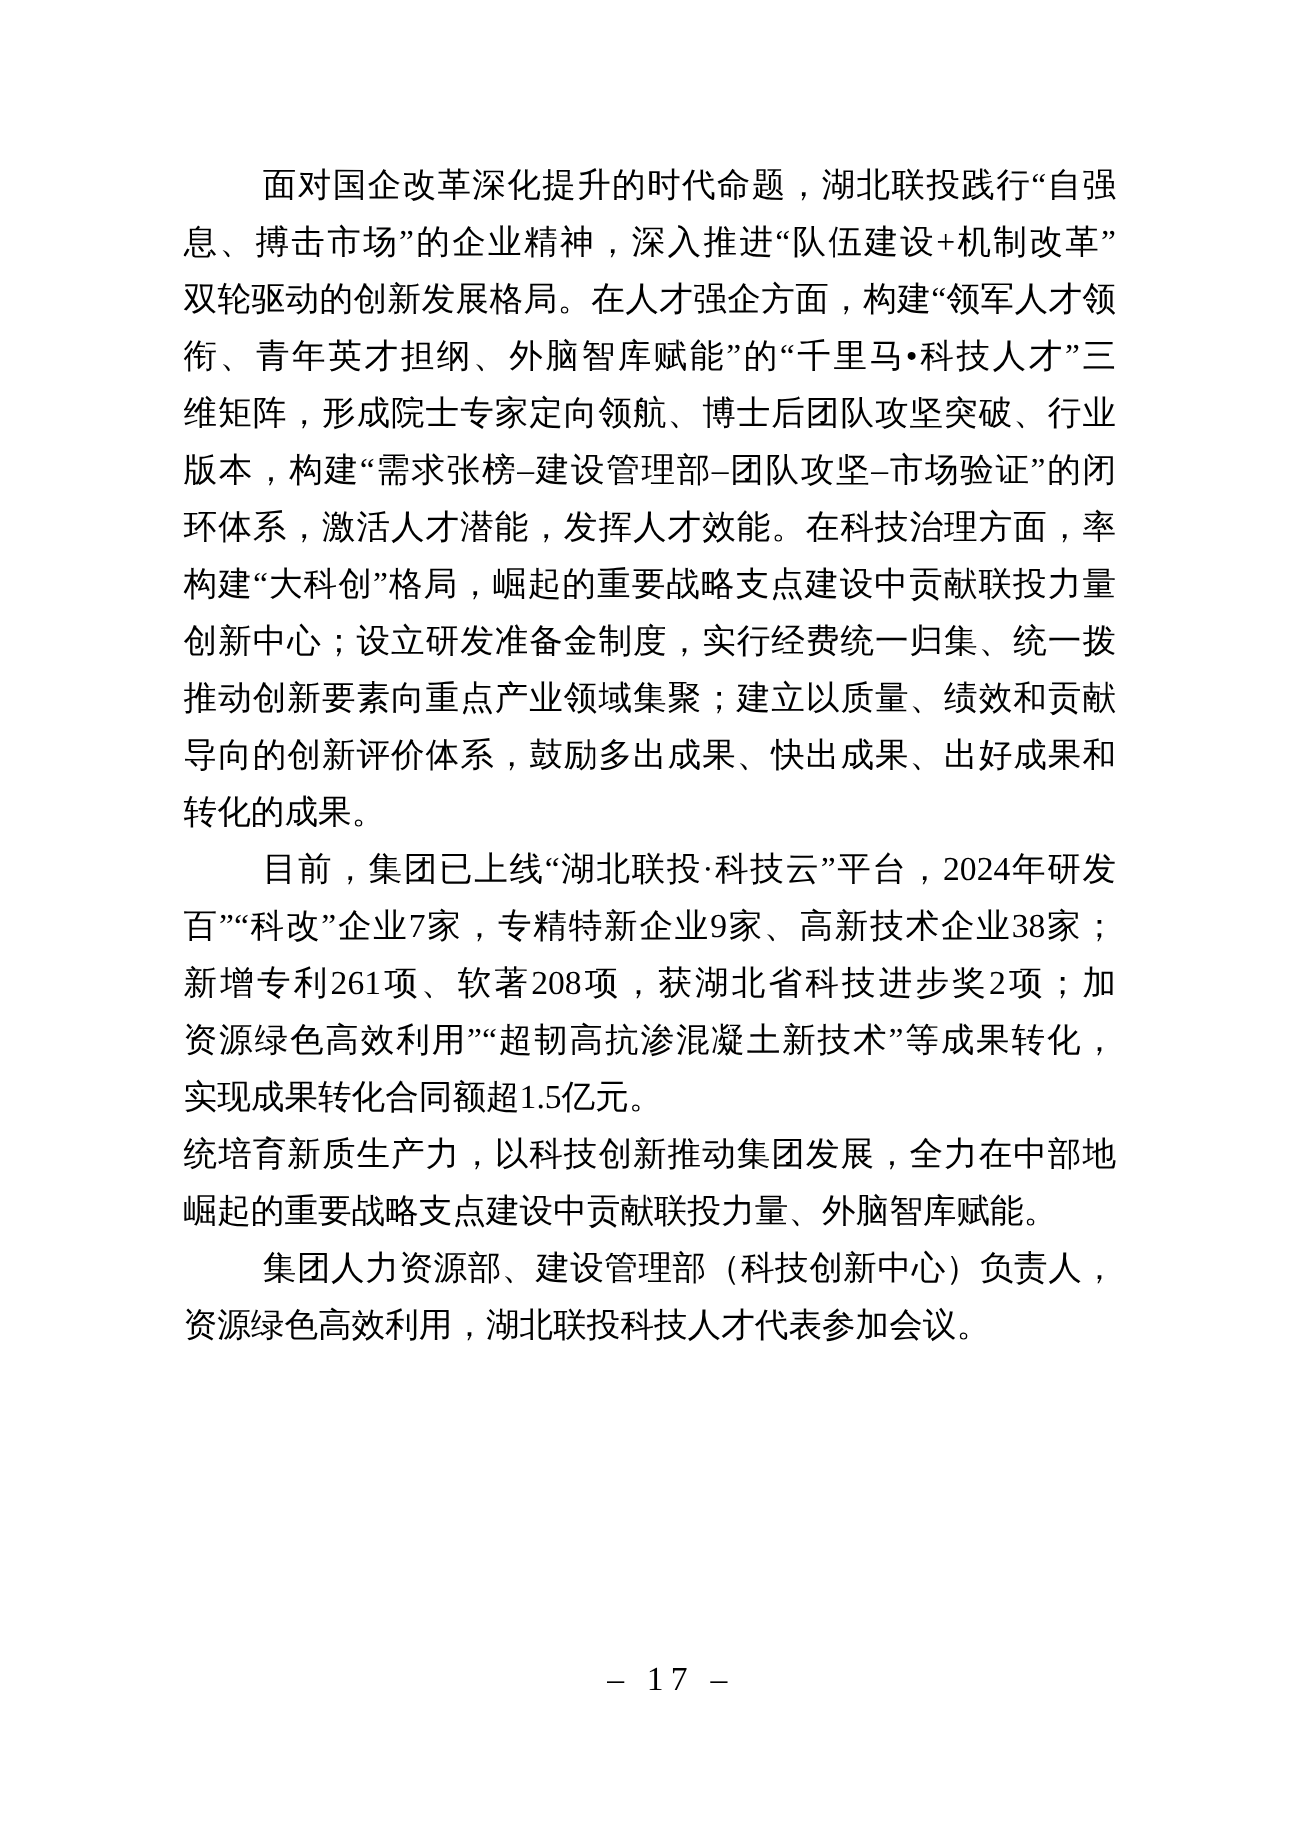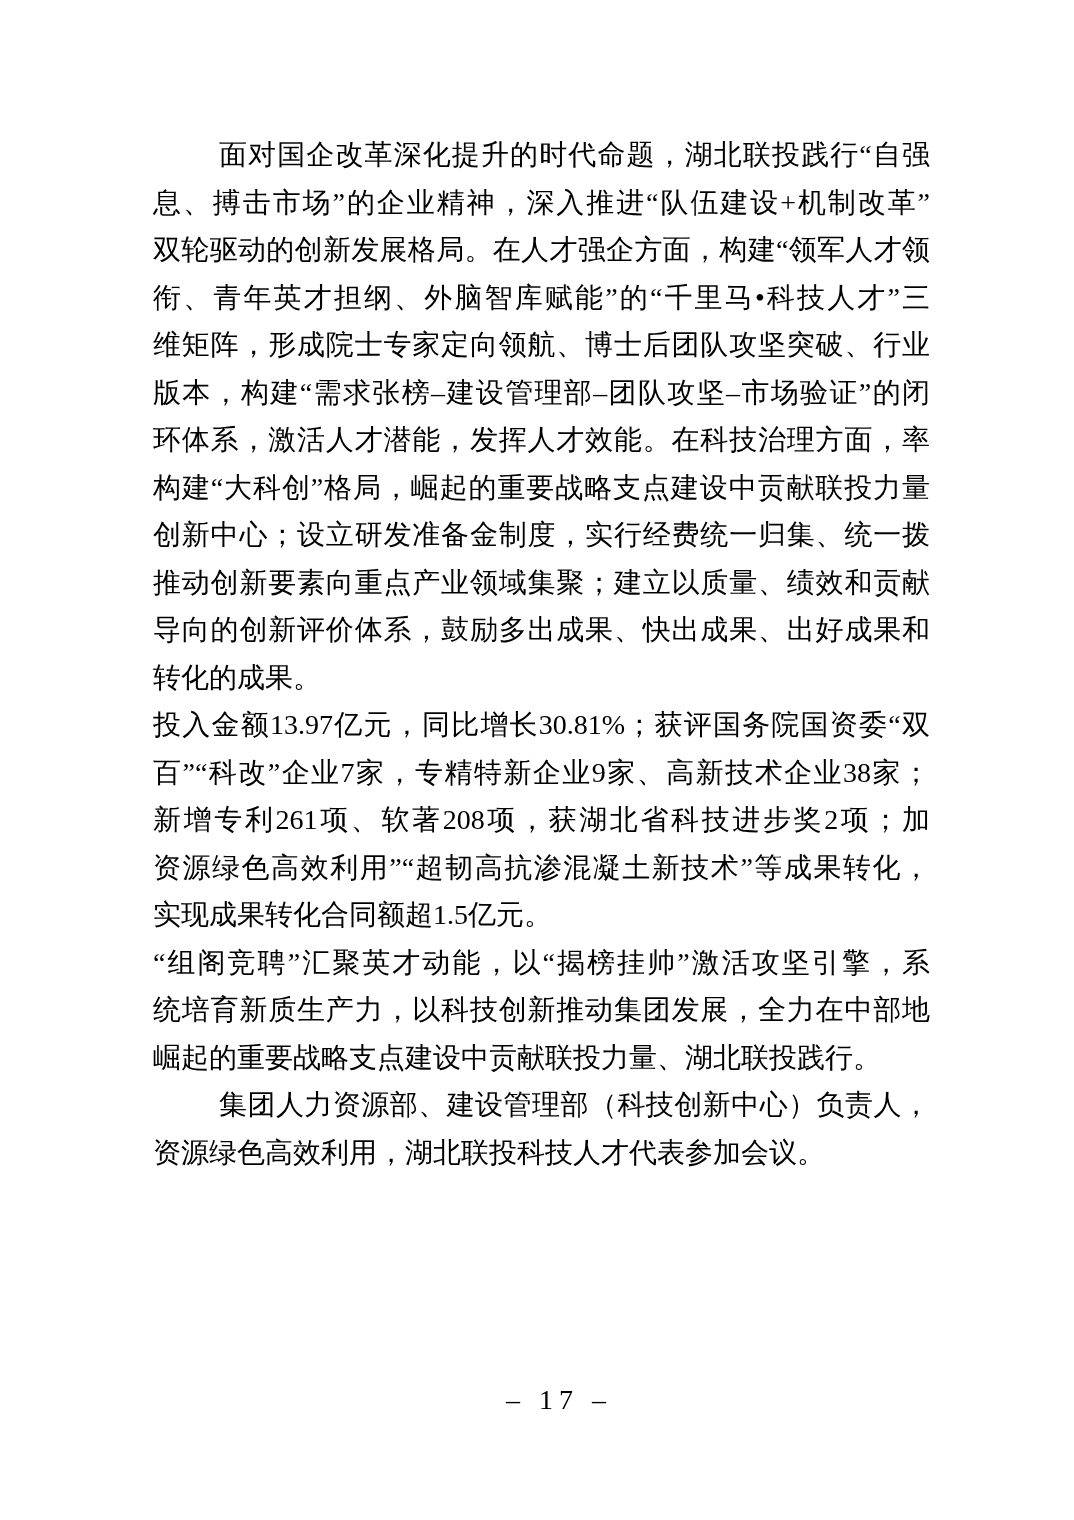--- a/index.html
+++ b/index.html
@@ -69,30 +69,29 @@
         <div class="line">维矩阵，形成院士专家定向领航、博士后团队攻坚突破、行业顾</div>
         <div class="line">版本，构建“需求张榜–建设管理部–团队攻坚–市场验证”的闭</div>
         <div class="line">环体系，激活人才潜能，发挥人才效能。在科技治理方面，率先</div>
         <div class="line">构建“大科创”格局，崛起的重要战略支点建设中贡献联投力量</div>
         <div class="line">创新中心；设立研发准备金制度，实行经费统一归集、统一拨付，</div>
         <div class="line">推动创新要素向重点产业领域集聚；建立以质量、绩效和贡献为</div>
         <div class="line">导向的创新评价体系，鼓励多出成果、快出成果、出好成果和可</div>
         <div class="line last">转化的成果。</div>
       </div>
       <div class="paragraph">
-        <div class="line">投入金额13.97亿元，同比增长30.81%；获评国务院国资委“双</div>
+        <div class="line first">目前，集团已上线“湖北联投·科技云”平台，2024年研发</div>
         <div class="line">百”“科改”企业7家，专精特新企业9家、高新技术企业38家；</div>
         <div class="line">新增专利261项、软著208项，获湖北省科技进步奖2项；加速“磷</div>
         <div class="line">资源绿色高效利用”“超韧高抗渗混凝土新技术”等成果转化，</div>
         <div class="line last">实现成果转化合同额超1.5亿元。</div>
       </div>
       <div class="paragraph">
-        <div class="line">“组阁竞聘”汇聚英才动能，以“揭榜挂帅”激活攻坚引擎，系</div>
         <div class="line">统培育新质生产力，以科技创新推动集团发展，全力在中部地区</div>
-        <div class="line last">崛起的重要战略支点建设中贡献联投力量、湖北联投践行。</div>
+        <div class="line last">崛起的重要战略支点建设中贡献联投力量、外脑智库赋能。</div>
       </div>
       <div class="paragraph">
         <div class="line first">集团人力资源部、建设管理部（科技创新中心）负责人，出</div>
         <div class="line last">资源绿色高效利用，湖北联投科技人才代表参加会议。</div>
       </div>
     </div>
   <div class="footer">– 17 –</div>
 </div>
 
 </body></html>

